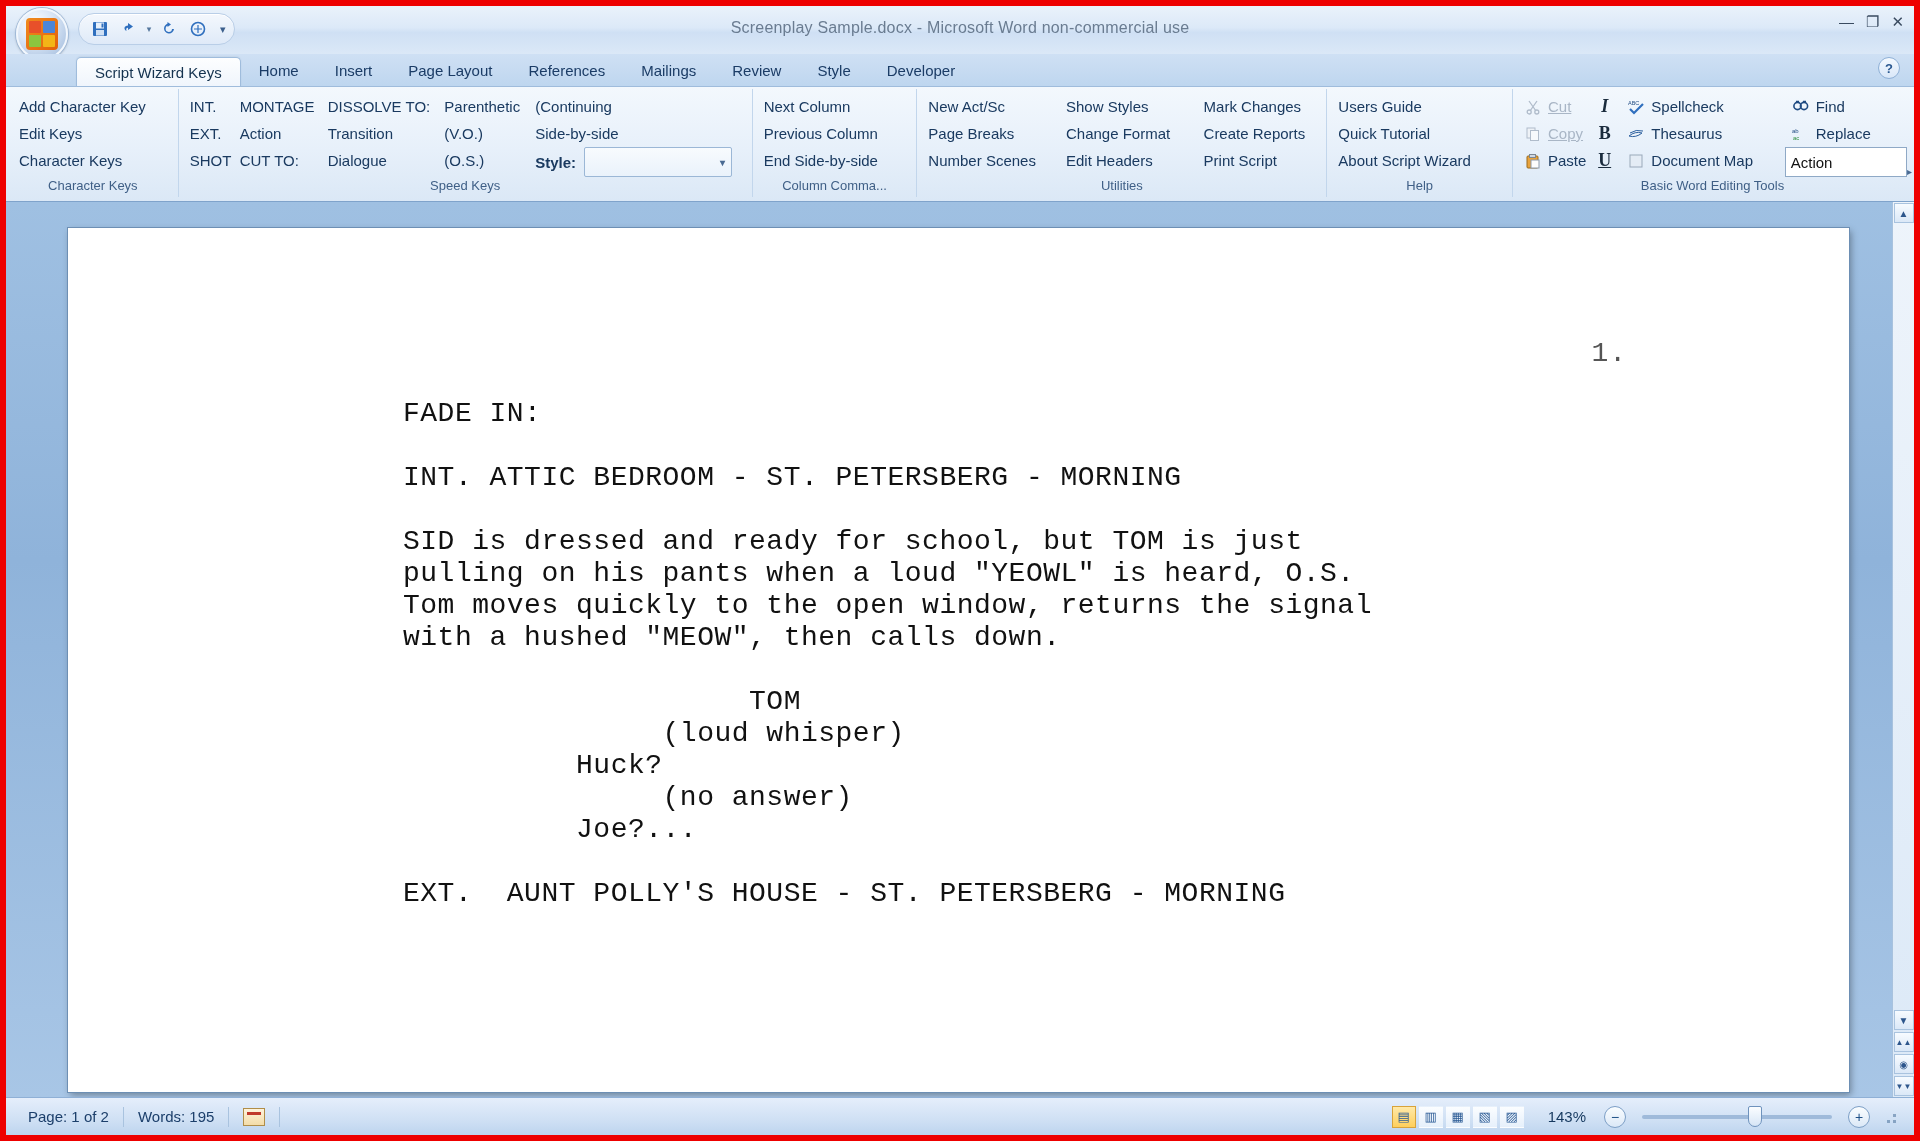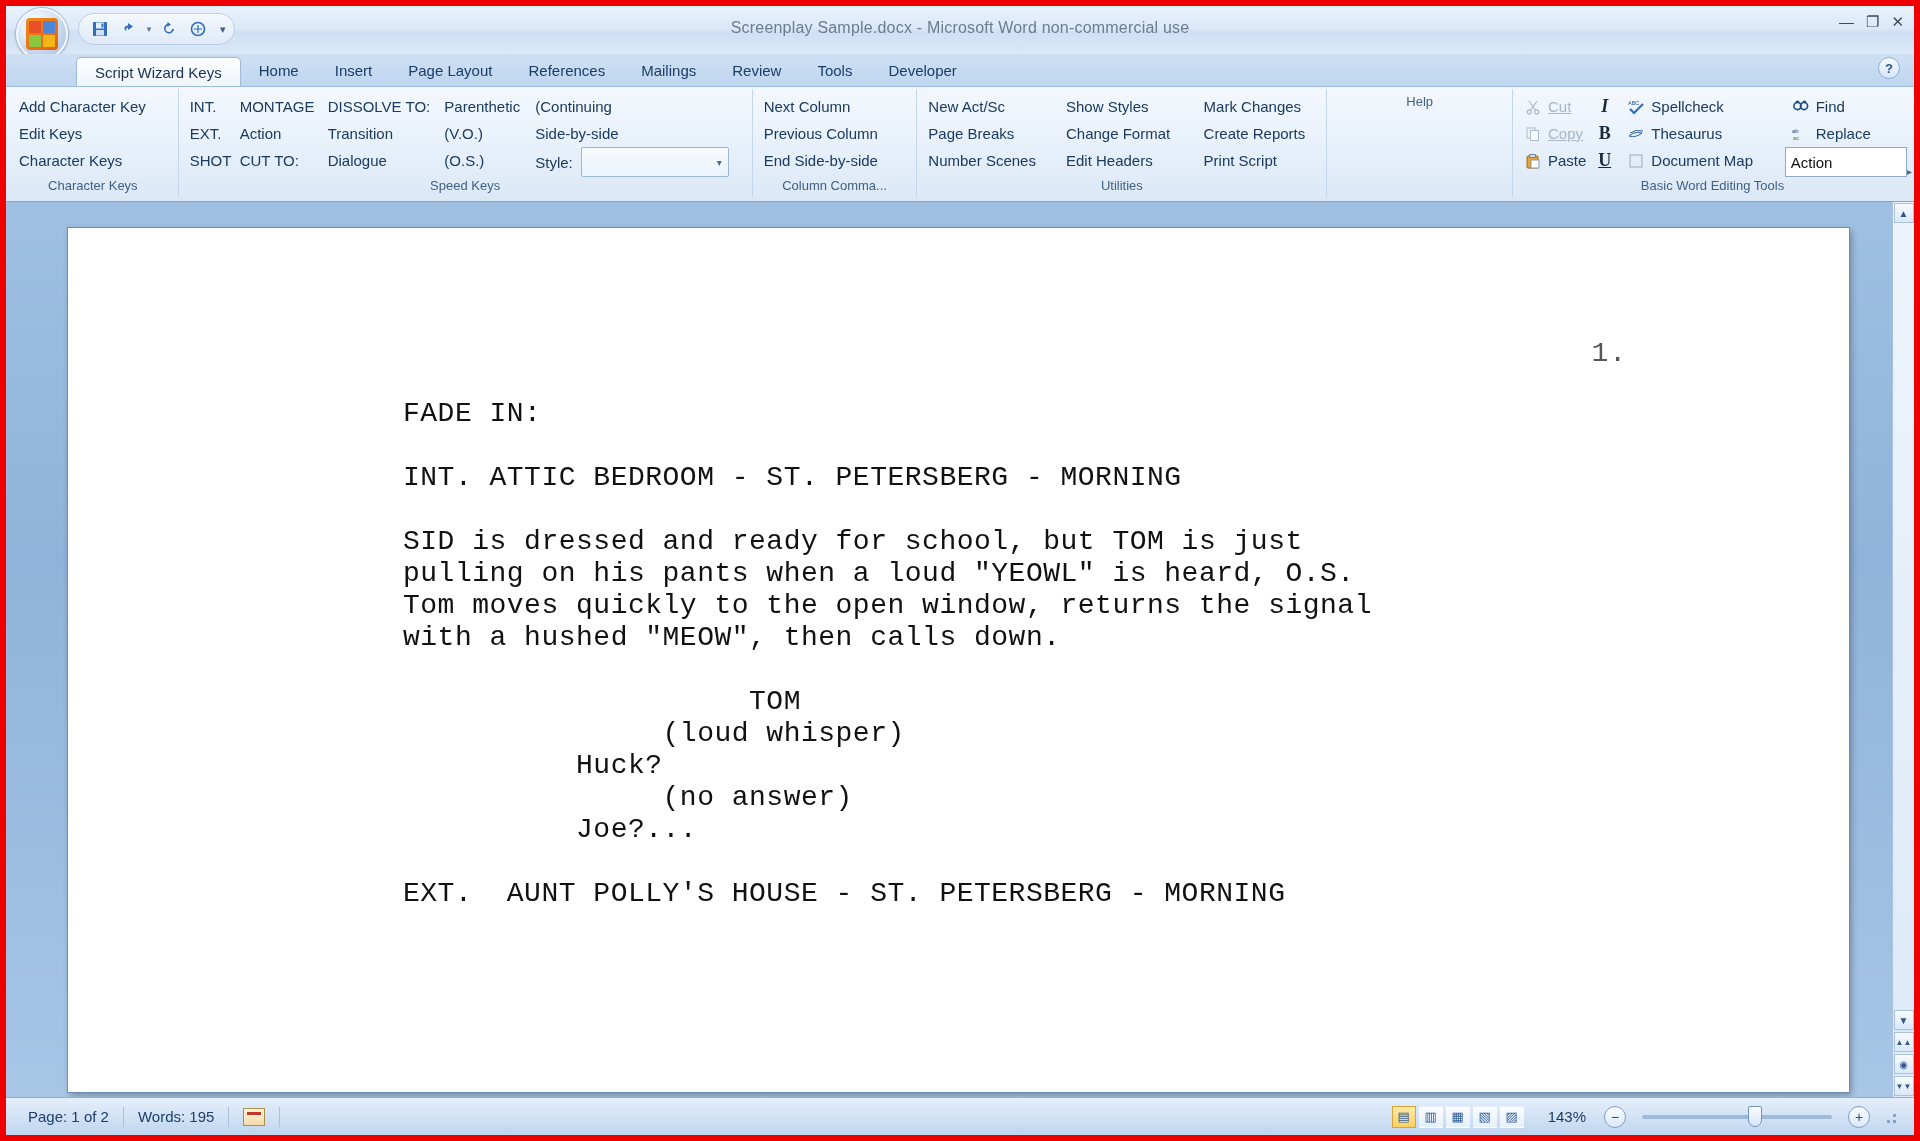--- a/index.html
+++ b/index.html
@@ -140,21 +140,21 @@
     font-size: 15px; color: #1a3a60;
     white-space: nowrap;
     border-radius: 3px;
     display: flex; align-items: center; gap: 6px;
   }
   .rbtn.disabled { color: #a9b6c6; text-decoration: underline; }
   .rbtn .ico { width: 18px; height: 18px; display:inline-flex; align-items:center; justify-content:center; flex:0 0 18px;}
   .rbtn.center { justify-content: center; }
 
   
-  .style-row { display: flex; align-items: center; gap: 6px; }
+  .style-row { display: flex; align-items: center; gap: 6px; font-weight: bold; }
   .combo {
     width: 148px; height: 30px;
     background: linear-gradient(#f8fbfe, #eaf2fb);
     border: 1px solid #9bb7d6;
     border-radius: 2px;
     display: flex; align-items: center; justify-content: flex-end;
     padding-right: 6px;
     font-size: 13px; color: #4a5f7a;
   }
   .combo .caret { font-size: 10px; color: #4a6a92; }
@@ -344,21 +344,21 @@
   </div>
 
   <div class="tabstrip">
     <div class="tab active">Script Wizard Keys</div>
     <div class="tab">Home</div>
     <div class="tab">Insert</div>
     <div class="tab">Page Layout</div>
     <div class="tab">References</div>
     <div class="tab">Mailings</div>
     <div class="tab">Review</div>
-    <div class="tab">Tools</div>
+    <div class="tab">Style</div>
     <div class="tab">Developer</div>
     <div class="help-q">?</div>
   </div>
 
   <div class="ribbon">
 
     <div class="group" style="width:170px">
       <div class="group-body">
         <div class="col">
           <div class="rbtn">Add Character Key</div>
@@ -432,20 +432,27 @@
         <div class="col" style="width:128px">
           <div class="rbtn">Mark Changes</div>
           <div class="rbtn">Create Reports</div>
           <div class="rbtn">Print Script</div>
         </div>
       </div>
       <div class="group-label">Utilities</div>
     </div>
 
     <div class="group" style="width:186px">
+      <div class="group-body">
+        <div class="col">
+          <div class="rbtn">Users Guide</div>
+          <div class="rbtn">Quick Tutorial</div>
+          <div class="rbtn">About Script Wizard</div>
+        </div>
+      </div>
       <div class="group-label">Help</div>
     </div>
 
     <div class="group" style="width:400px">
       <div class="group-body">
         <div class="col" style="width:72px">
           <div class="rbtn disabled">
             <span class="ico">
               <svg width="16" height="16" viewBox="0 0 16 16">
                   <path d="M4 2 L11 12 M12 2 L5 12" stroke="#b0bccb" stroke-width="1.3" fill="none"></path>

